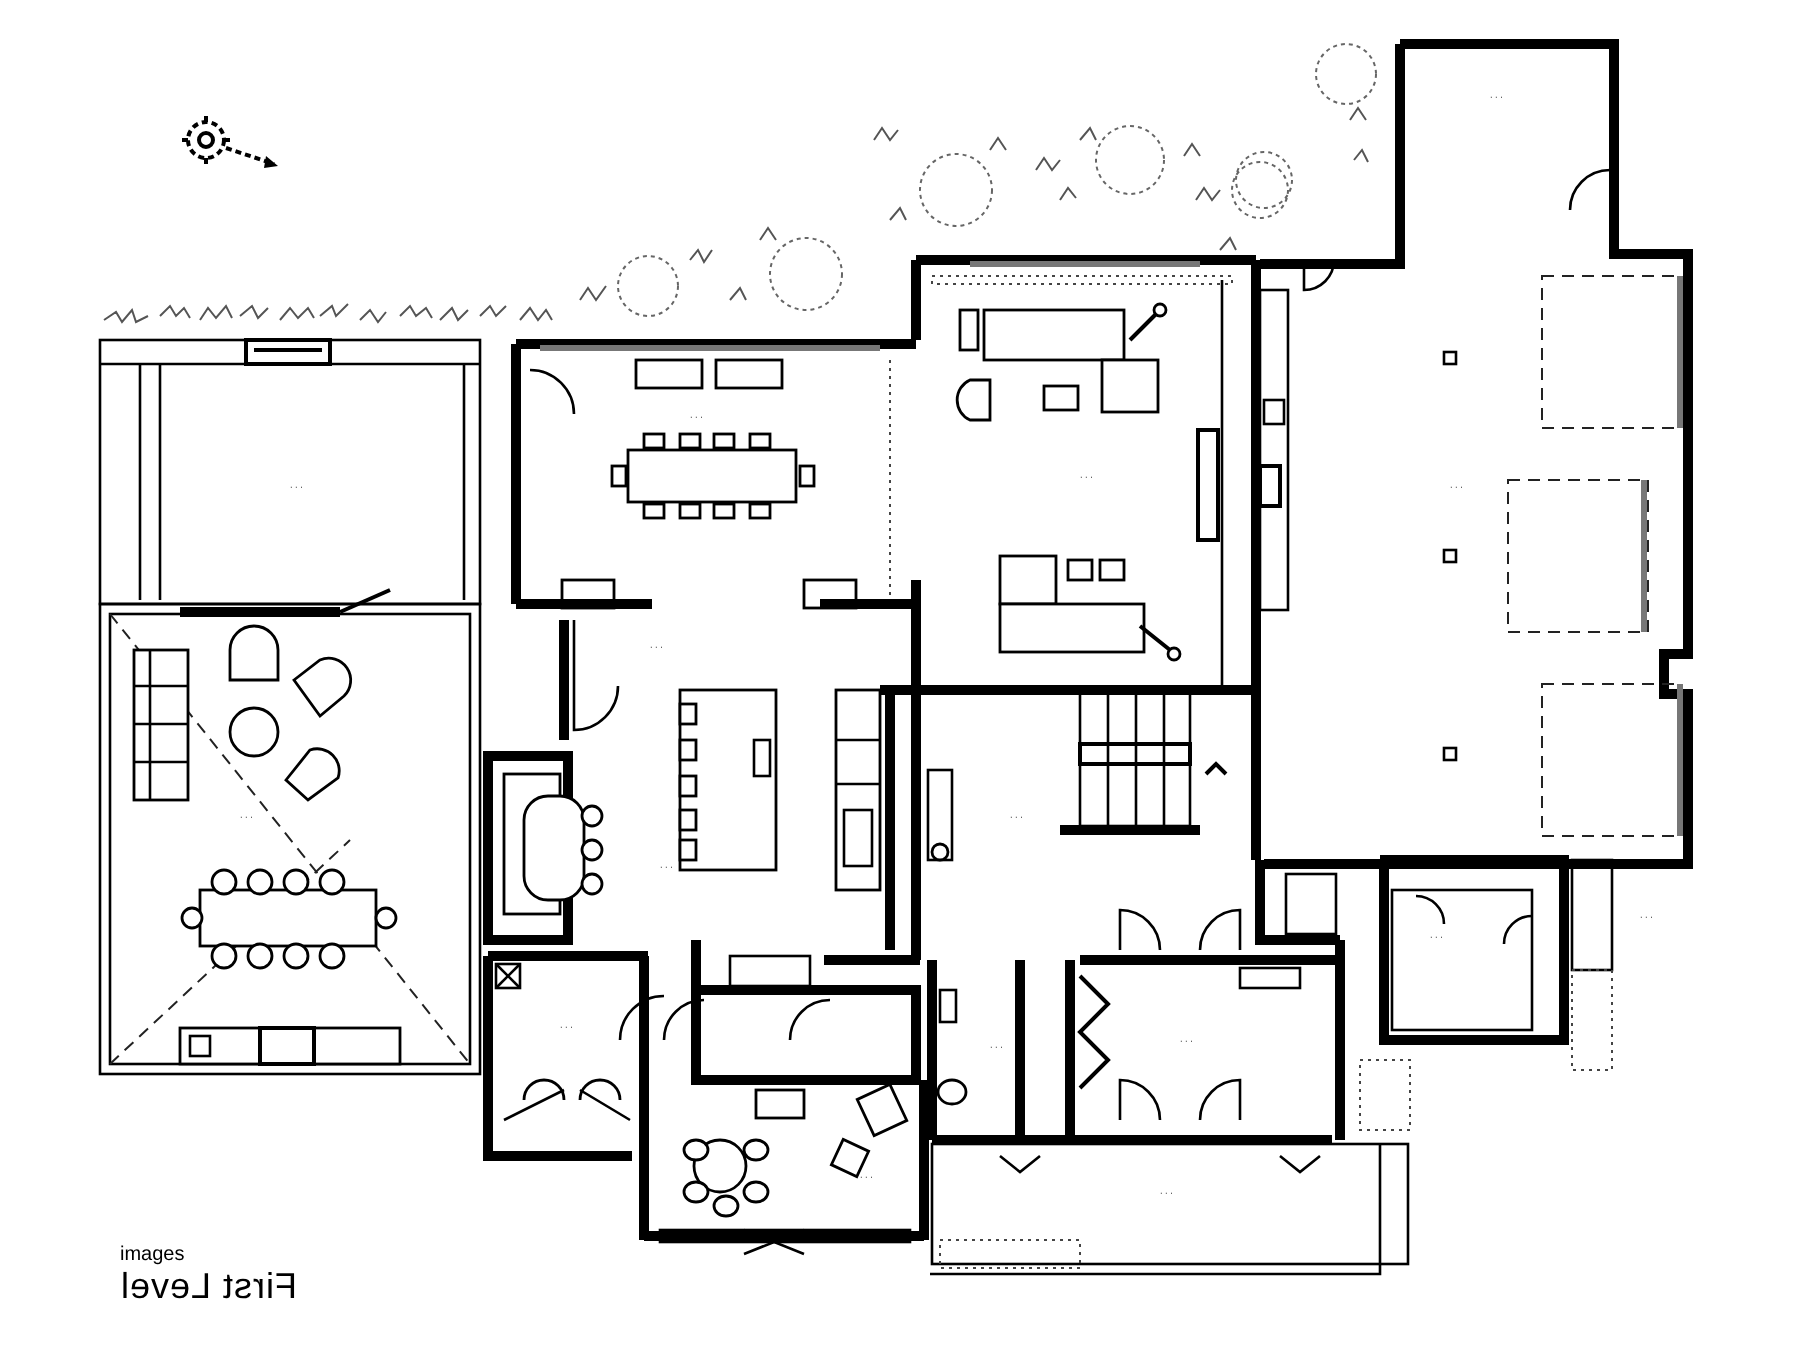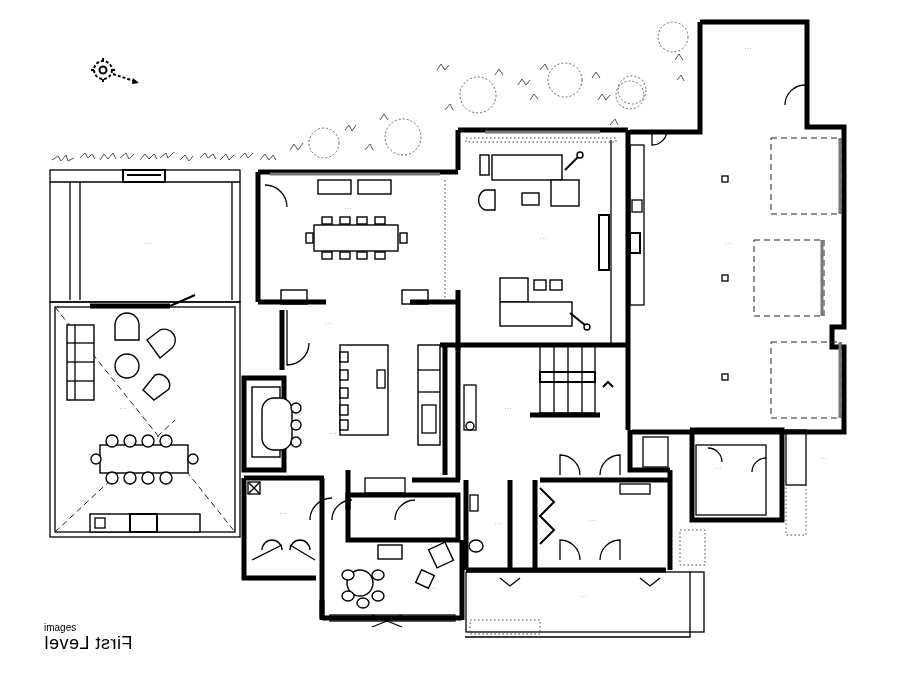--- a/index.html
+++ b/index.html
@@ -8,21 +8,21 @@
   .thin{stroke:#000;stroke-width:1.3;fill:none;}
   .mid{stroke:#000;stroke-width:2;fill:none;}
   .thick{stroke:#000;stroke-width:5;fill:none;}
   .dash{stroke:#222;stroke-width:1;fill:none;stroke-dasharray:6 4;}
   .dot{stroke:#444;stroke-width:1;fill:none;stroke-dasharray:1.5 2.5;}
   .win{stroke:#777;stroke-width:3;fill:none;}
   .furn{stroke:#000;stroke-width:1.4;fill:#fff;}
   .tree{stroke:#666;stroke-width:1;fill:none;stroke-dasharray:2 2;}
   .shrub{stroke:#555;stroke-width:1;fill:none;}
   .lbl{font-family:"DejaVu Sans",sans-serif;font-size:4px;fill:#000;}
-  #caption{position:absolute;left:44px;top:622px;}
+  #caption{position:absolute;left:60px;top:622px;}
   #caption-small{font-size:10px;color:#000;display:block;line-height:11px;}
   #caption-title{font-size:18px;color:#000;display:inline-block;transform:scaleX(-1);line-height:20px;letter-spacing:0.5px;}
 </style>
 </head>
 <body>
 
 <svg id="plan" viewBox="0 0 900 675" xmlns="http://www.w3.org/2000/svg">
 
   <g>
     <circle cx="103" cy="70" r="9" class="mid" stroke-dasharray="3 2"></circle>

